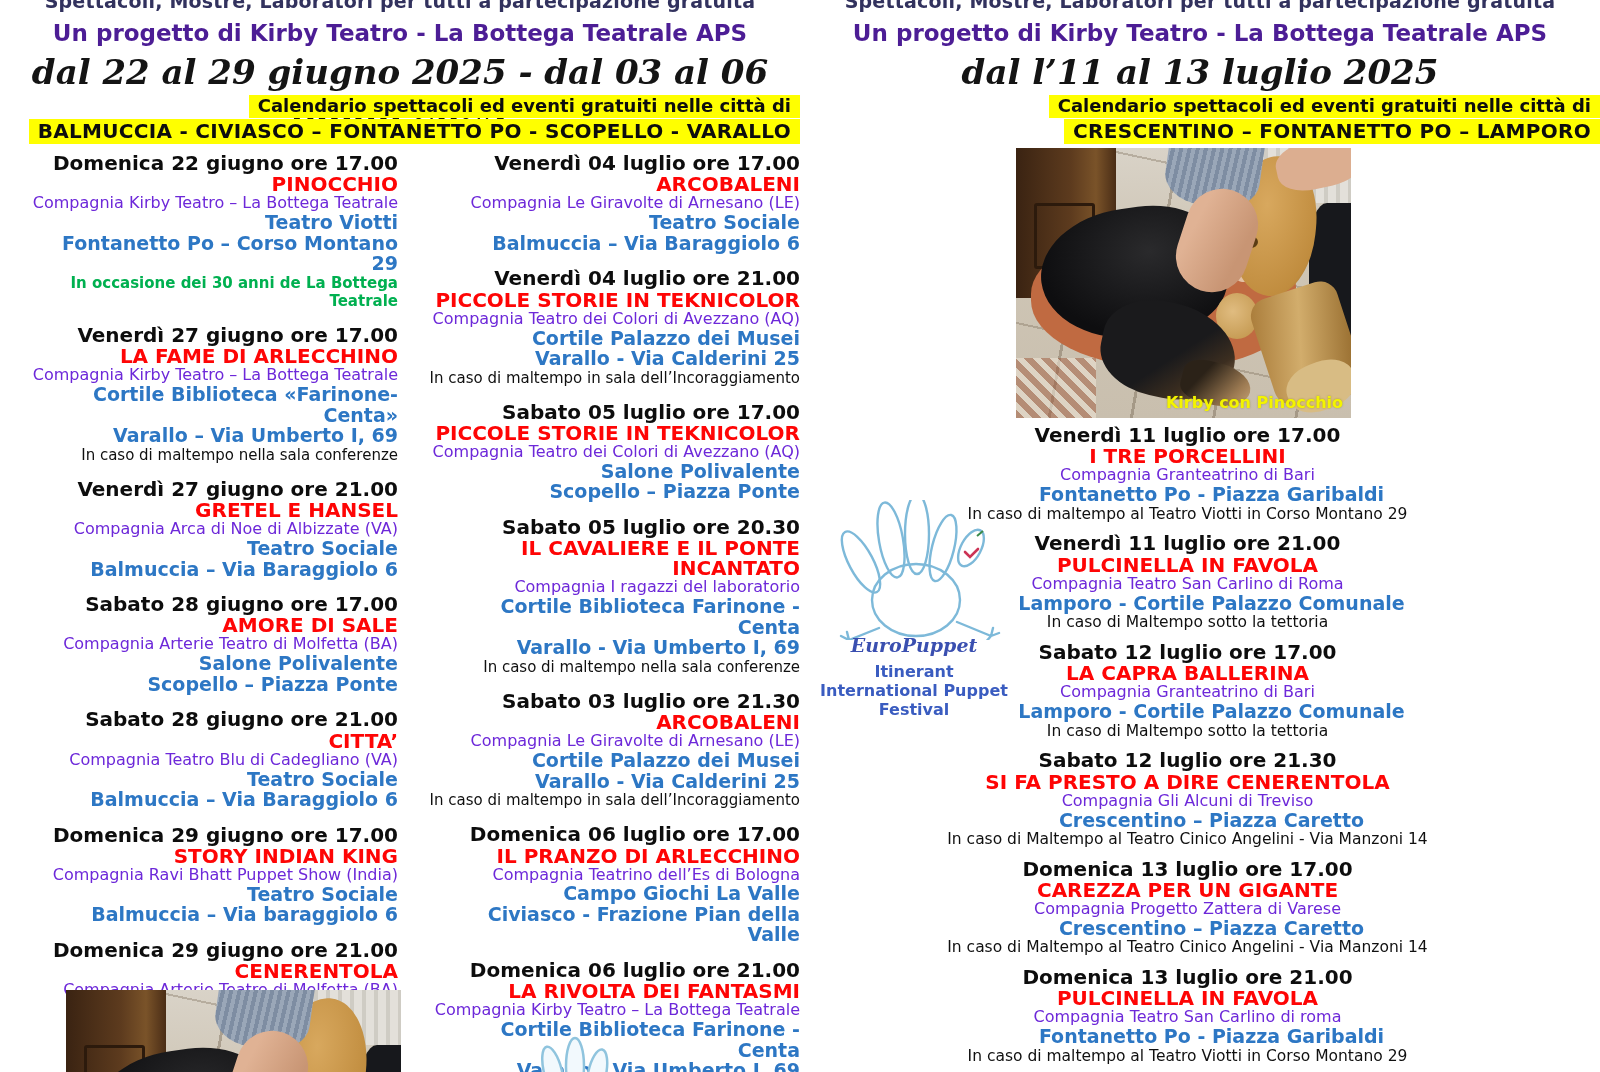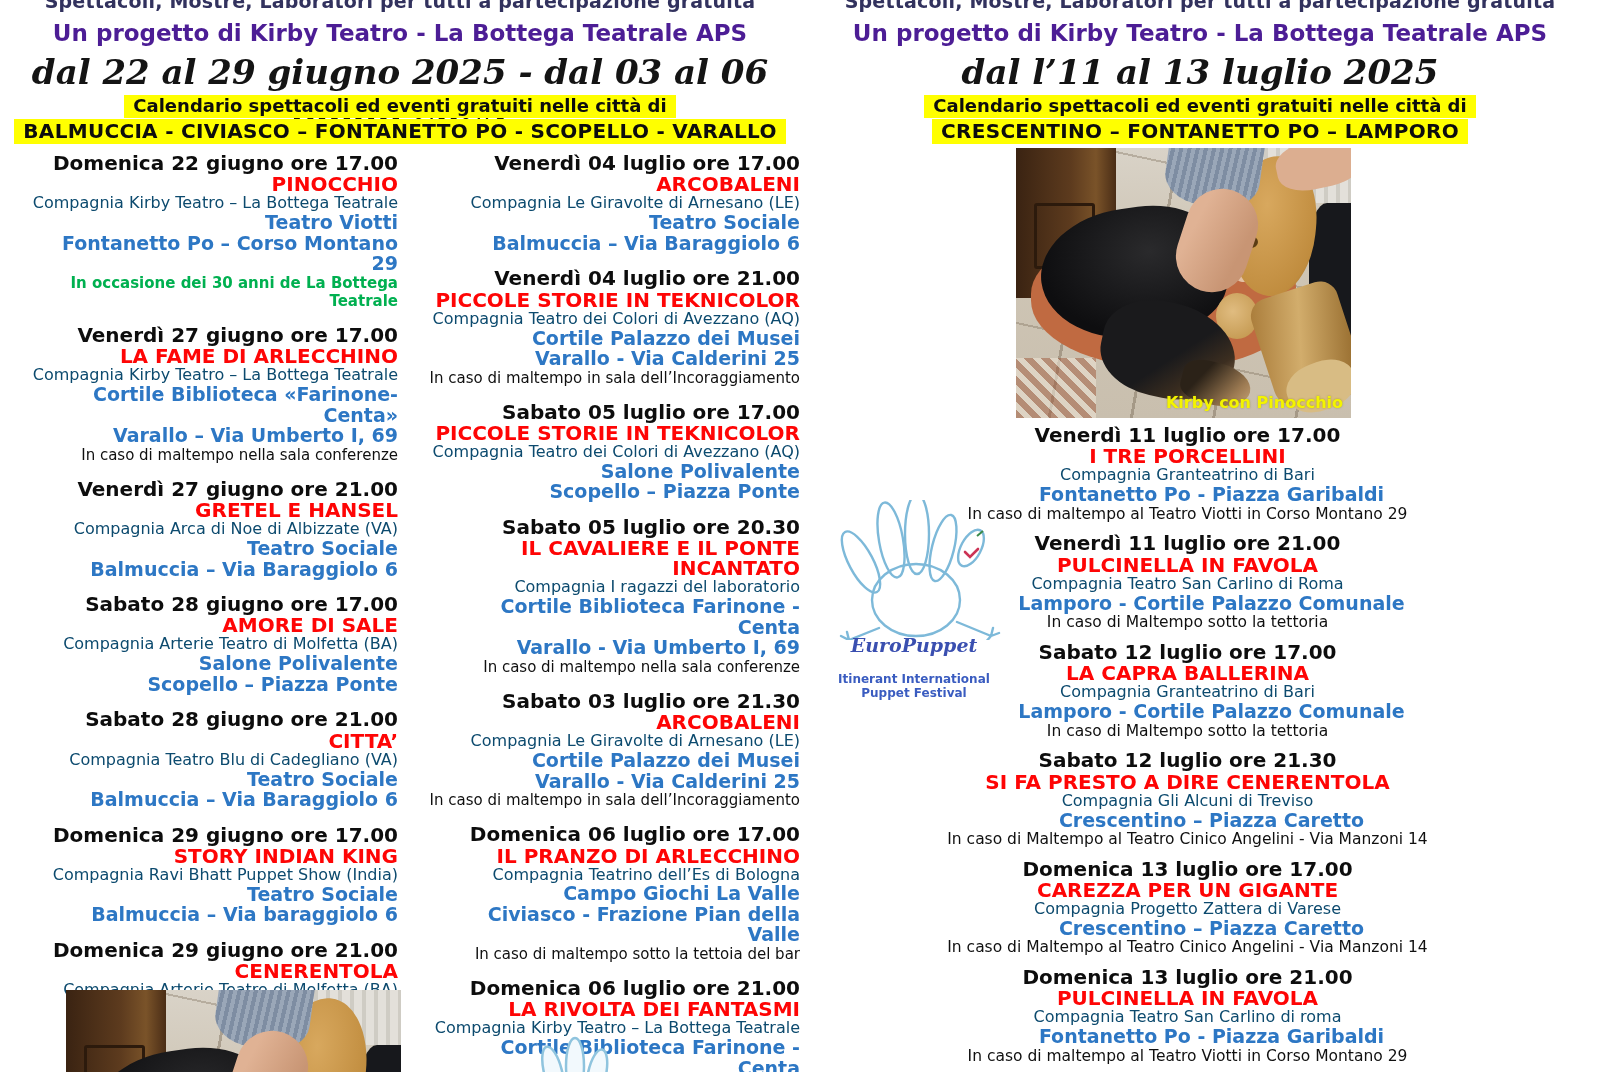--- a/index.html
+++ b/index.html
@@ -10,33 +10,33 @@
   .half.left  { left:0; }
   .half.right { left:800px; }
 
   .topline { position:absolute; top:-10px; left:0; width:100%; text-align:center;
              font-size:19px; font-weight:bold; color:#32325e; letter-spacing:.2px; }
   .project { position:absolute; top:20px; left:0; width:100%; text-align:center;
              font-size:23px; font-weight:bold; color:#4c1d95; }
   .script-date { position:absolute; top:52px; left:0; width:100%; text-align:center;
              font-family:"DejaVu Serif","Liberation Serif",serif; font-style:italic;
              font-weight:600; font-size:34px; color:#141414; }
-  .yellow-wrap { position:absolute; top:95px; left:0; width:100%; text-align:center; line-height:1; }
+  .yellow-wrap { position:absolute; top:95px; left:0; width:100%; text-align:right; line-height:1; }
   .hl { display:inline-block; background:#ffff00; color:#0d0d0d; font-weight:bold; padding:2px 9px 3px; }
   .hl.line1 { font-size:18px; margin-bottom:1px; }
   .hl.line2 { font-size:20px; letter-spacing:.3px; }
 
   .cols { position:absolute; top:152px; left:0; width:800px; display:flex; }
   .col  { width:398px; text-align:right; }
   .col + .col { margin-left:4px; }
 
   .event { margin-bottom:14px; }
   .ev-date    { font-size:20px; font-weight:bold; color:#0d0d0d; line-height:1.12; }
   .ev-title   { font-size:20px; font-weight:bold; color:#fe0505; line-height:1.0; }
-  .ev-company { font-size:16px; color:#0c4a6e; line-height:1.12; }
+  .ev-company { font-size:16px; color:#6d28d9; line-height:1.12; }
   .ev-venue   { font-size:19px; font-weight:bold; color:#2d77c4; line-height:1.08;padding-left:48px; }
   .ev-note    { font-size:15px; color:#101010; line-height:1.2; }
   .ev-note.green { color:#00b050; font-weight:bold; }
 
   .r-events { position:absolute; top:424px; left:105px; width:565px; text-align:center; }
   .r-events .event { margin-bottom:9px; }
   .r-events .ev-company { font-size:16px; }
   .r-events .ev-note { font-size:15.5px; }
 
   
@@ -97,21 +97,21 @@
            color:#f4f400; text-shadow:0 0 2px rgba(120,120,0,.6); }
 
   .photo-r  { left:216px; top:148px;padding-left:44px; }
   .photo-bl { left:66px; top:990px; }
 
   
   .europuppet { position:absolute; left:14px; top:500px; width:200px; text-align:center; }
   .europuppet svg { display:block; margin:0 auto; }
   .ep-name { font-family:"DejaVu Serif","Liberation Serif",serif; font-style:italic; font-weight:bold;
              font-size:19px; color:#3a4fb0; margin-top:-6px; }
-  .ep-sub  { font-size:12px; font-weight:bold; color:#3a5cc0; margin-top:16px; }
+  .ep-sub  { font-size:16px; font-weight:bold; color:#3a5cc0; margin-top:6px; }
   .partial-hand { position:absolute; left:535px; top:1034px; }
 </style>
 </head>
 <body>
 
 <div class="page">
 
   <section class="half left">
     <div class="topline">Spettacoli, Mostre, Laboratori per tutti a partecipazione gratuita</div>
     <div class="project">Un progetto di Kirby Teatro - La Bottega Teatrale APS</div>
@@ -213,21 +213,20 @@
             <div class="ev-venue">Cortile Palazzo dei Musei</div>
             <div class="ev-venue">Varallo - Via Calderini 25</div>
             <div class="ev-note">In caso di maltempo in sala dell’Incoraggiamento</div>
           </div>
           <div class="event">
             <div class="ev-date">Domenica 06 luglio ore 17.00</div>
             <div class="ev-title">IL PRANZO DI ARLECCHINO</div>
             <div class="ev-company">Compagnia Teatrino dell’Es di Bologna</div>
             <div class="ev-venue">Campo Giochi La Valle</div>
             <div class="ev-venue">Civiasco - Frazione Pian della Valle</div>
-            <div class="ev-note">In caso di maltempo sotto la tettoia del bar</div>
           </div>
           <div class="event">
             <div class="ev-date">Domenica 06 luglio ore 21.00</div>
             <div class="ev-title">LA RIVOLTA DEI FANTASMI</div>
             <div class="ev-company">Compagnia Kirby Teatro – La Bottega Teatrale</div>
             <div class="ev-venue">Cortile Biblioteca Farinone - Centa</div>
             <div class="ev-venue">Varallo - Via Umberto I, 69</div>
             <div class="ev-note">In caso di maltempo nella sala conferenze</div>
           </div>
         </div>

